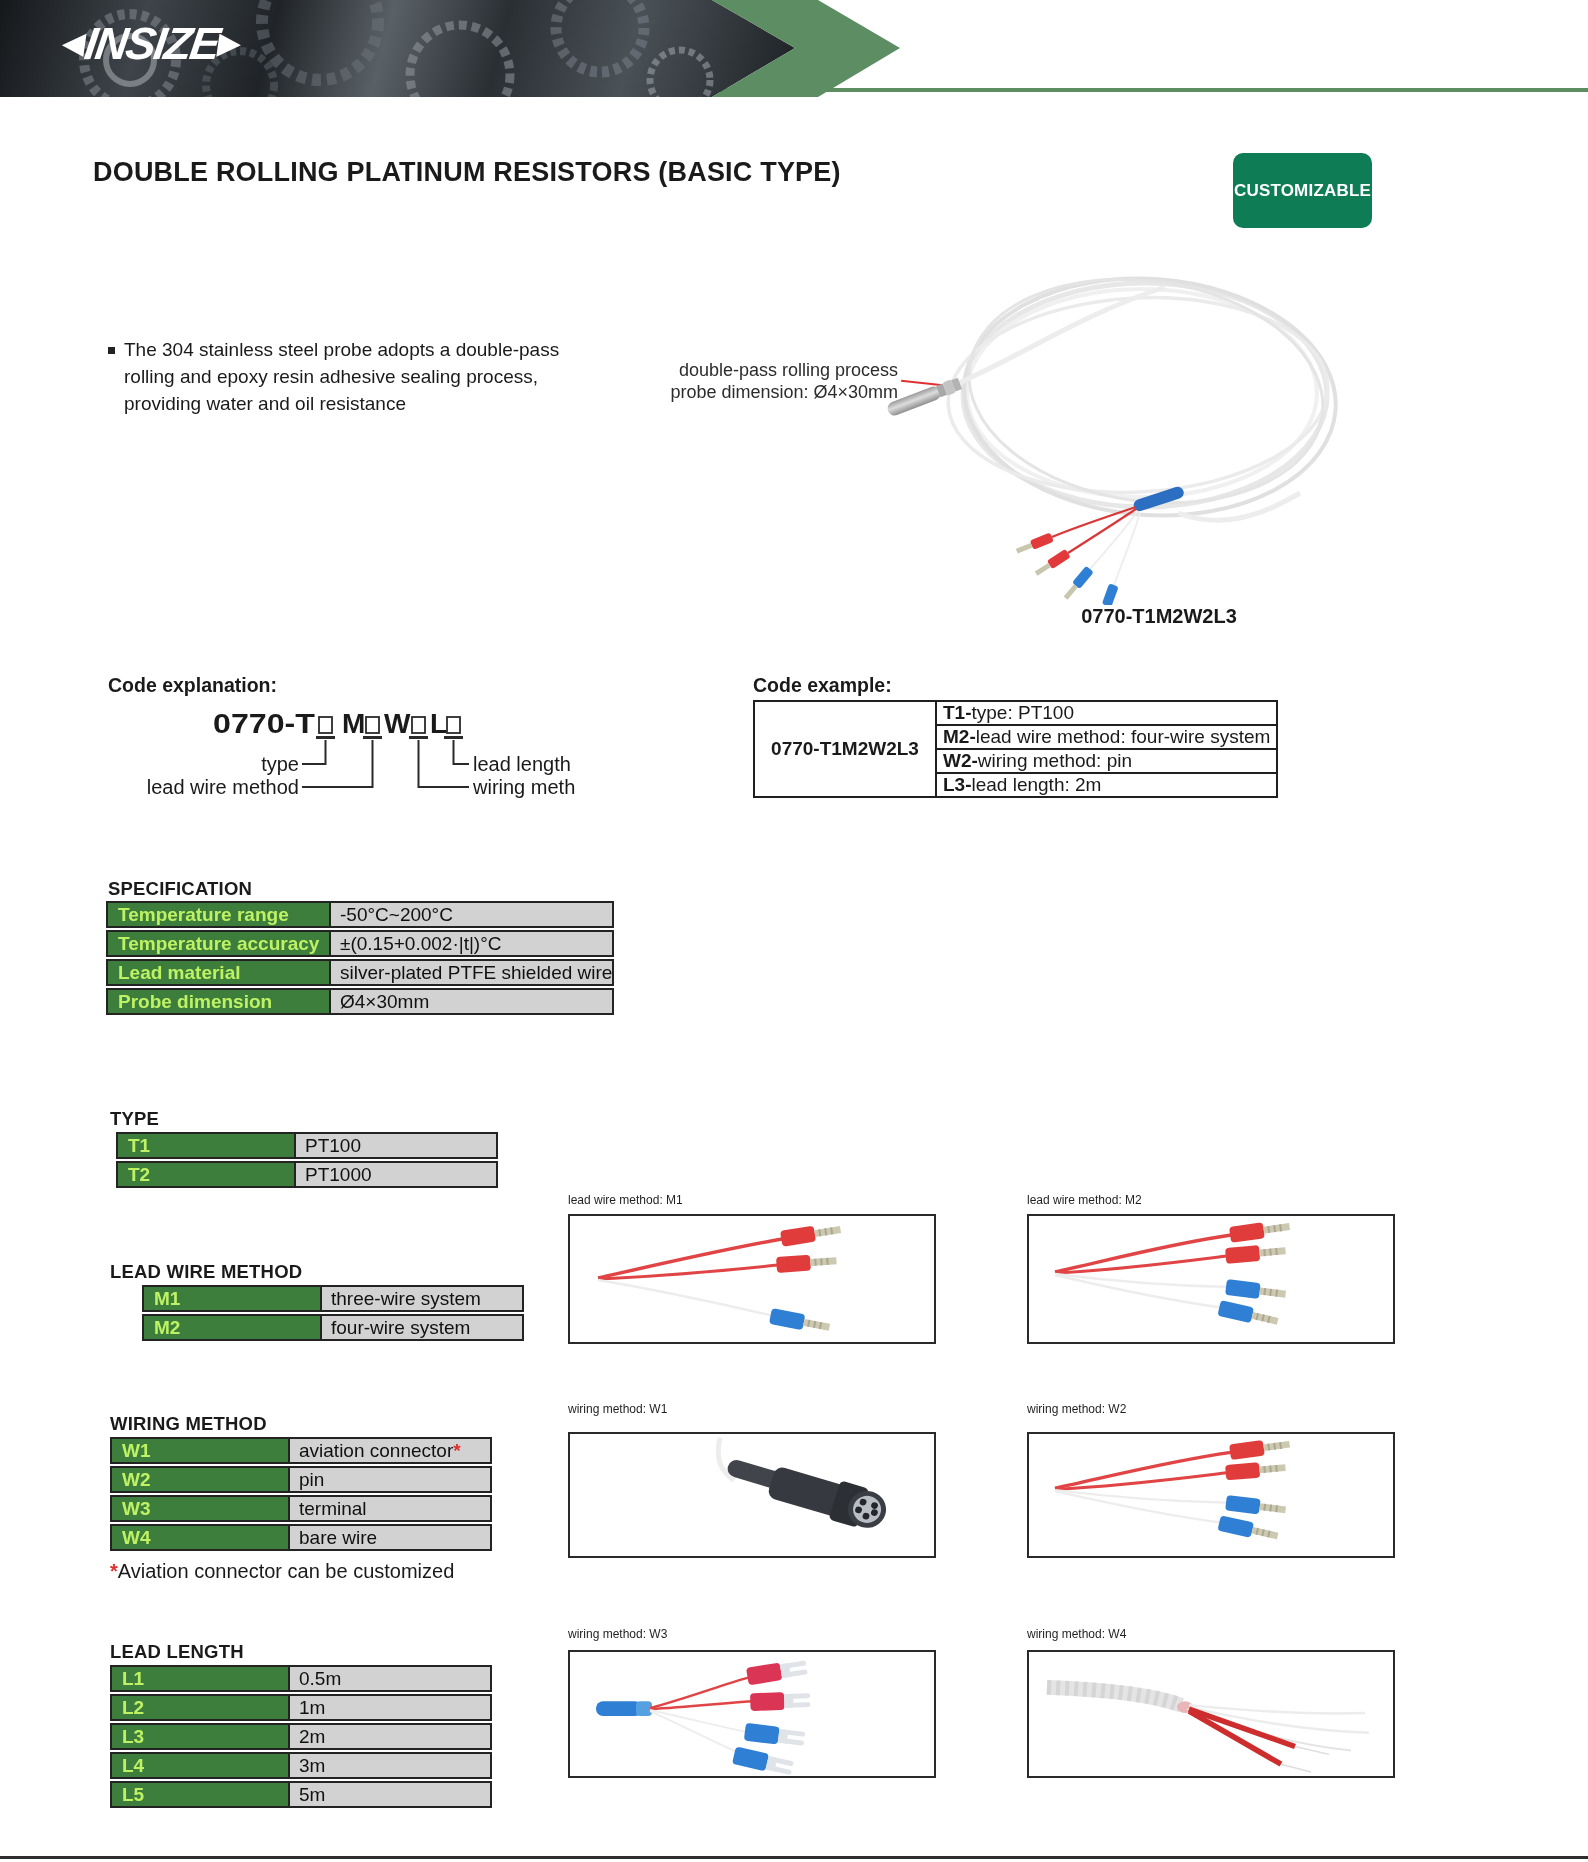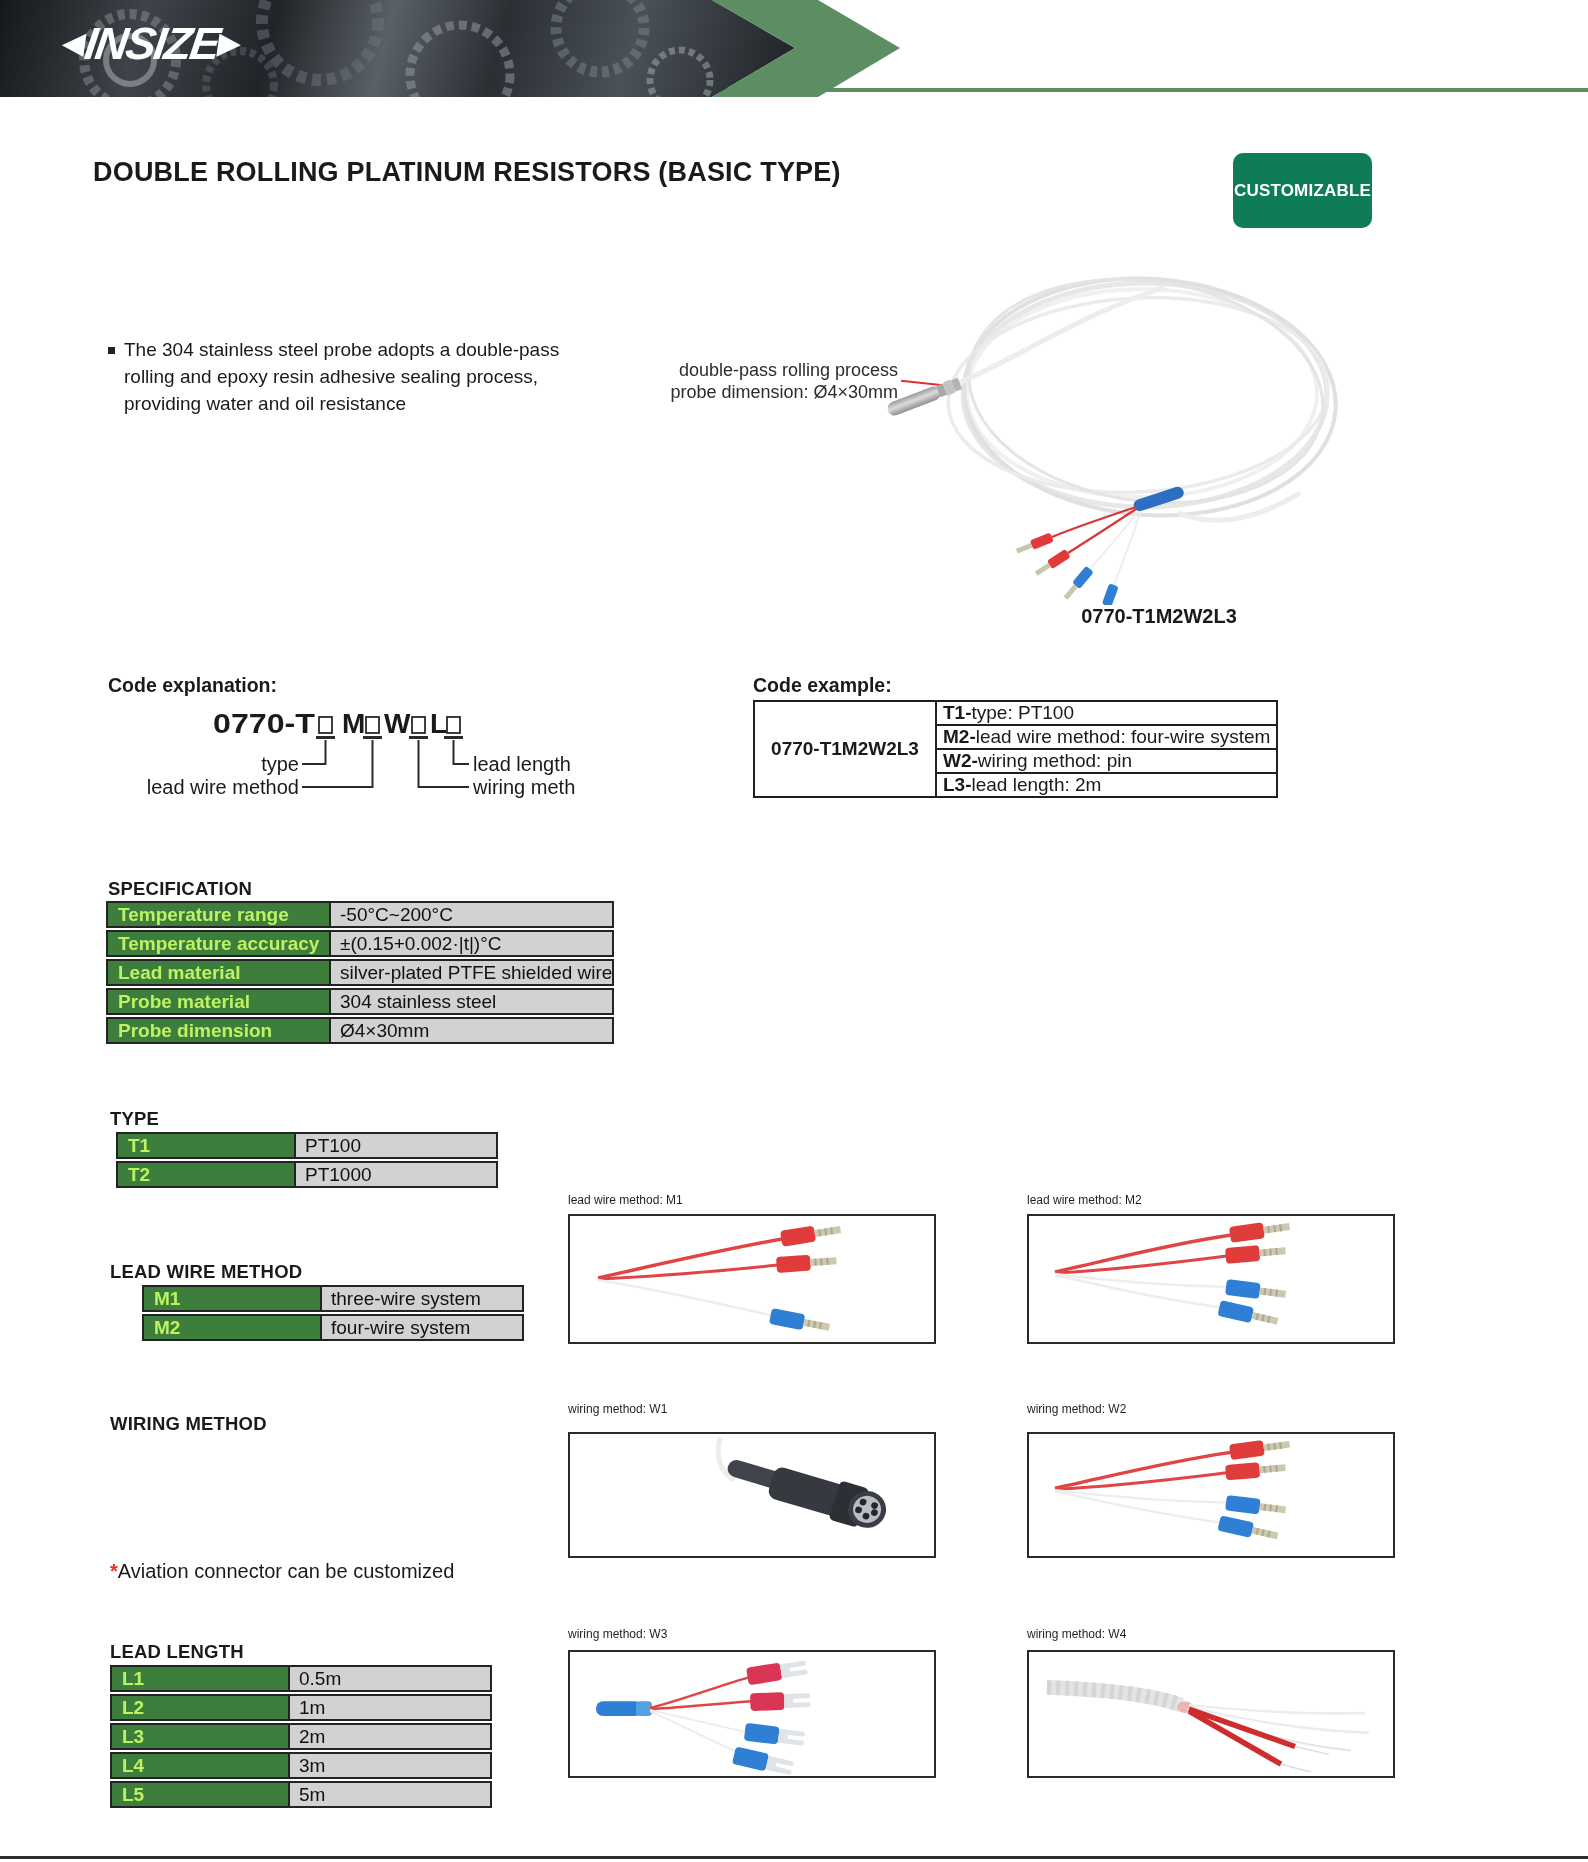--- a/index.html
+++ b/index.html
@@ -213,24 +213,20 @@
         </tr>
         <tr>
           <td class="k">Temperature accuracy</td>
           <td class="v">±(0.15+0.002·|t|)°C</td>
         </tr>
         <tr>
           <td class="k">Lead material</td>
           <td class="v">silver-plated PTFE shielded wire</td>
         </tr>
         <tr>
-          <td class="k">Probe material</td>
-          <td class="v">304 stainless steel</td>
-        </tr>
-        <tr>
           <td class="k">Probe dimension</td>
           <td class="v">Ø4×30mm</td>
         </tr>
       </tbody>
     </table>
 
   <div class="abs h-caps" style="left:110px; top:1108px;">TYPE</div>
   <table class="abs dt small" style="left:116px; top:1130px;">
       <tbody>
         <tr>
@@ -252,20 +248,40 @@
           <td class="v">three-wire system</td>
         </tr>
         <tr>
           <td class="k">M2</td>
           <td class="v">four-wire system</td>
         </tr>
       </tbody>
     </table>
 
   <div class="abs h-caps" style="left:110px; top:1413px;">WIRING METHOD</div>
+  <table class="abs dt small" style="left:110px; top:1435px;">
+      <tbody>
+        <tr>
+          <td class="k">W1</td>
+          <td class="v">aviation connector<span class="star">*</span></td>
+        </tr>
+        <tr>
+          <td class="k">W2</td>
+          <td class="v">pin</td>
+        </tr>
+        <tr>
+          <td class="k">W3</td>
+          <td class="v">terminal</td>
+        </tr>
+        <tr>
+          <td class="k">W4</td>
+          <td class="v">bare wire</td>
+        </tr>
+      </tbody>
+    </table>
   <div class="abs footnote">
     <span class="star">*</span><span>Aviation connector can be customized</span>
   </div>
 
   <div class="abs h-caps" style="left:110px; top:1641px;">LEAD LENGTH</div>
   <table class="abs dt small" style="left:110px; top:1663px;">
       <tbody>
         <tr>
           <td class="k">L1</td>
           <td class="v">0.5m</td>

